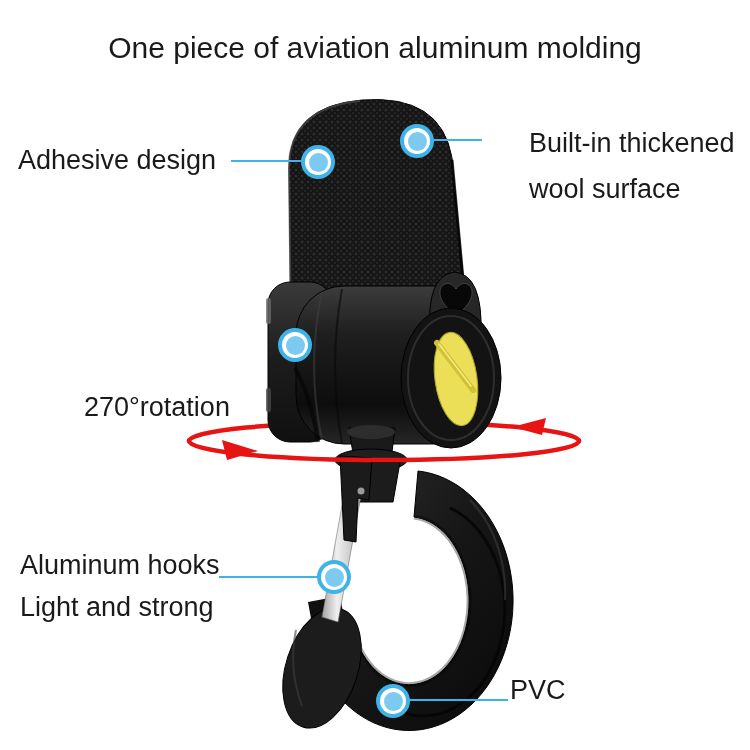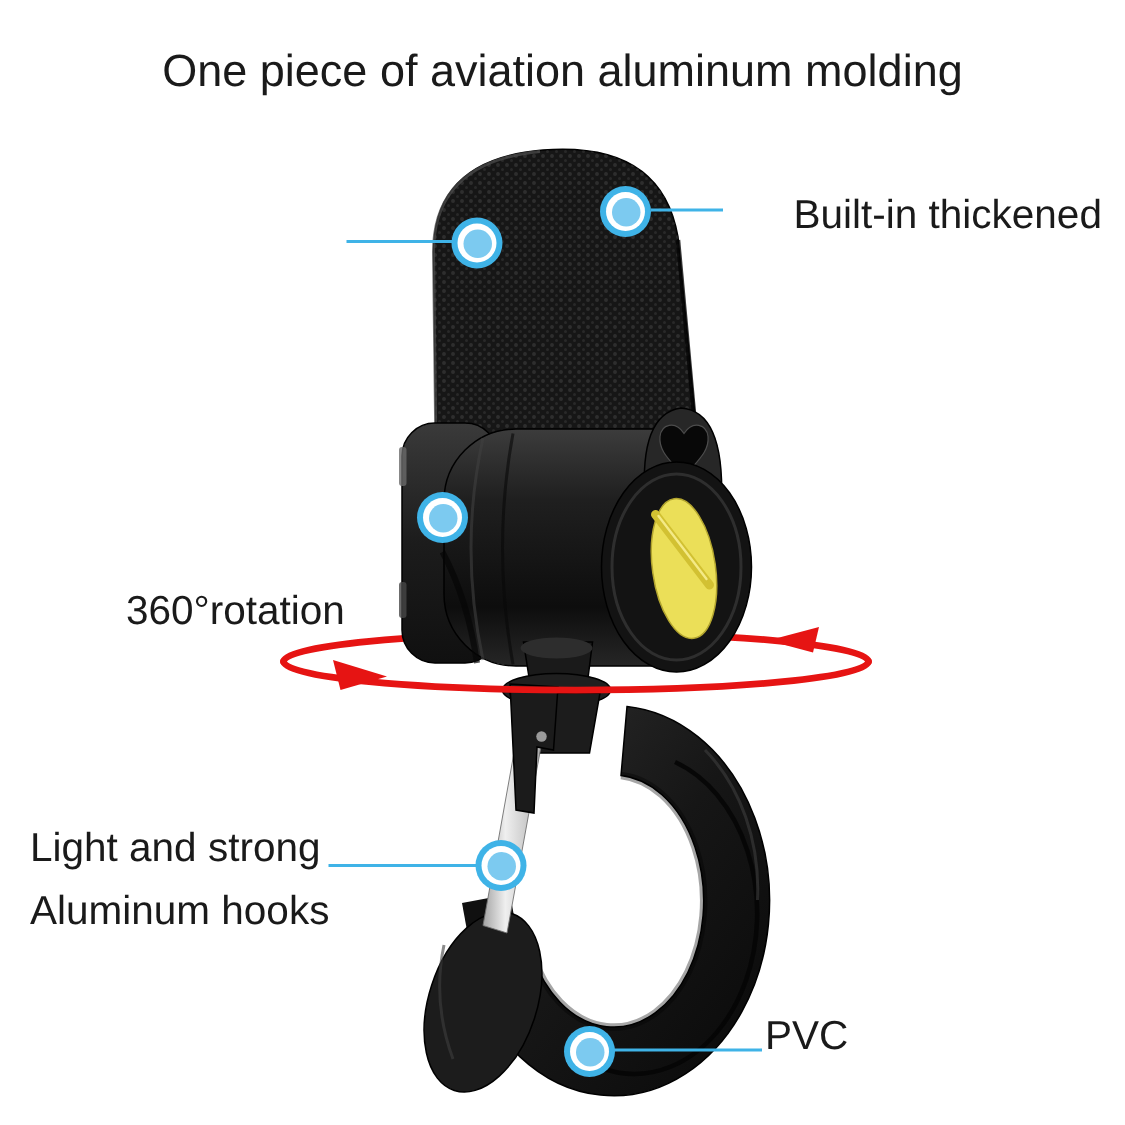--- a/index.html
+++ b/index.html
@@ -154,47 +154,49 @@
 
     <g>
       <path class="arrow-stroke" stroke-width="4.5" stroke-linecap="round" d="M189,441 A195,19 0 0 0 579,441"></path>
       <polygon class="arrow-fill" points="258,451 222,440 227,460"></polygon>
       <polygon class="arrow-fill" points="512,427 546,418 542,435"></polygon>
     </g>
   </svg>
 
   <div class="page-title">One piece of aviation aluminum molding</div>
 
+  <div class="callout-label label-adhesive">Adhesive design</div>
   <div class="leader leader-adhesive"></div>
   <div class="marker marker-adhesive">
     <div class="marker-ring">
       <div class="marker-core"></div>
     </div>
   </div>
 
   <div class="marker marker-wool">
     <div class="marker-ring">
       <div class="marker-core"></div>
     </div>
   </div>
   <div class="leader leader-wool"></div>
   <div class="callout-label label-wool">
     <div>Built-in thickened</div>
-  </div>
-
-  <div class="callout-label label-rotation">360°rotation</div>
+    <div>wool surface</div>
+  </div>
+
+  <div class="callout-label label-rotation">270°rotation</div>
   <div class="marker marker-hinge">
     <div class="marker-ring">
       <div class="marker-core"></div>
     </div>
   </div>
 
   <div class="callout-label label-aluminum">
+    <div>Aluminum hooks</div>
     <div>Light and strong</div>
-    <div>Aluminum hooks</div>
   </div>
   <div class="leader leader-aluminum"></div>
   <div class="marker marker-gate">
     <div class="marker-ring">
       <div class="marker-core"></div>
     </div>
   </div>
 
   <div class="marker marker-pvc">
     <div class="marker-ring">

